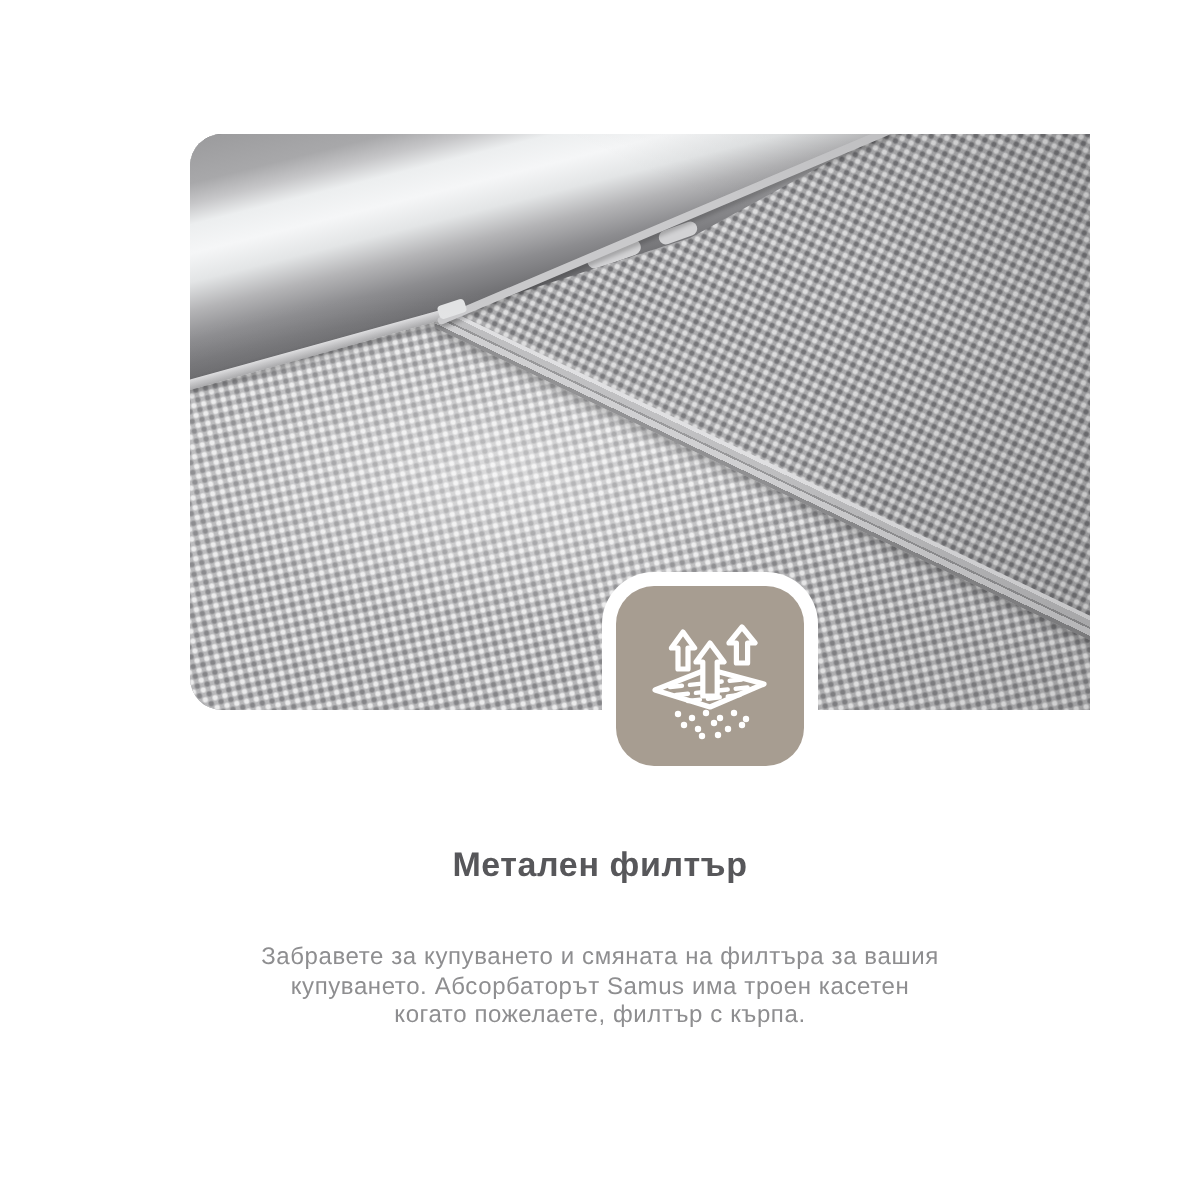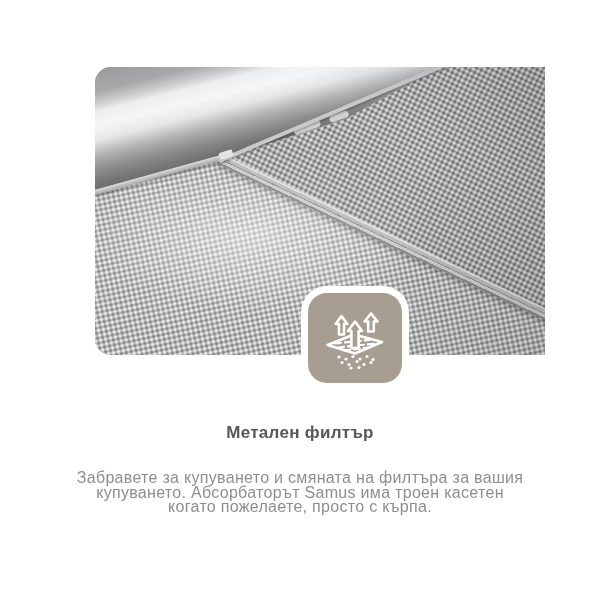--- a/index.html
+++ b/index.html
@@ -97,21 +97,21 @@
   .icon-dot{fill:#fff;stroke:none;}
 
   
   .title{
     position:absolute;top:423px;left:0;width:100%;
     text-align:center;font-size:17px;font-weight:700;letter-spacing:.3px;
     color:var(--title-color);margin:0;
   }
   .desc{
     position:absolute;top:471px;left:0;width:100%;
-    text-align:center;font-size:16px;line-height:14.5px;letter-spacing:.3px;
+    text-align:center;font-size:12px;line-height:14.5px;letter-spacing:.3px;
     color:var(--body-text-color);
   }
   .desc-line{white-space:nowrap;}
 </style>
 </head>
 <body>
 
 <div class="page">
 
   <div class="photo">
@@ -161,16 +161,16 @@
         </g>
       </svg>
     </div>
   </div>
 
   <h2 class="title">Метален филтър</h2>
 
   <div class="desc">
     <div class="desc-line">Забравете за купуването и смяната на филтъра за вашия</div>
     <div class="desc-line">купуването. Абсорбаторът Samus има троен касетен</div>
-    <div class="desc-line">когато пожелаете, просто с кърпа.</div>
+    <div class="desc-line">когато пожелаете, филтър с кърпа.</div>
   </div>
 
 </div>
 
 </body></html>

